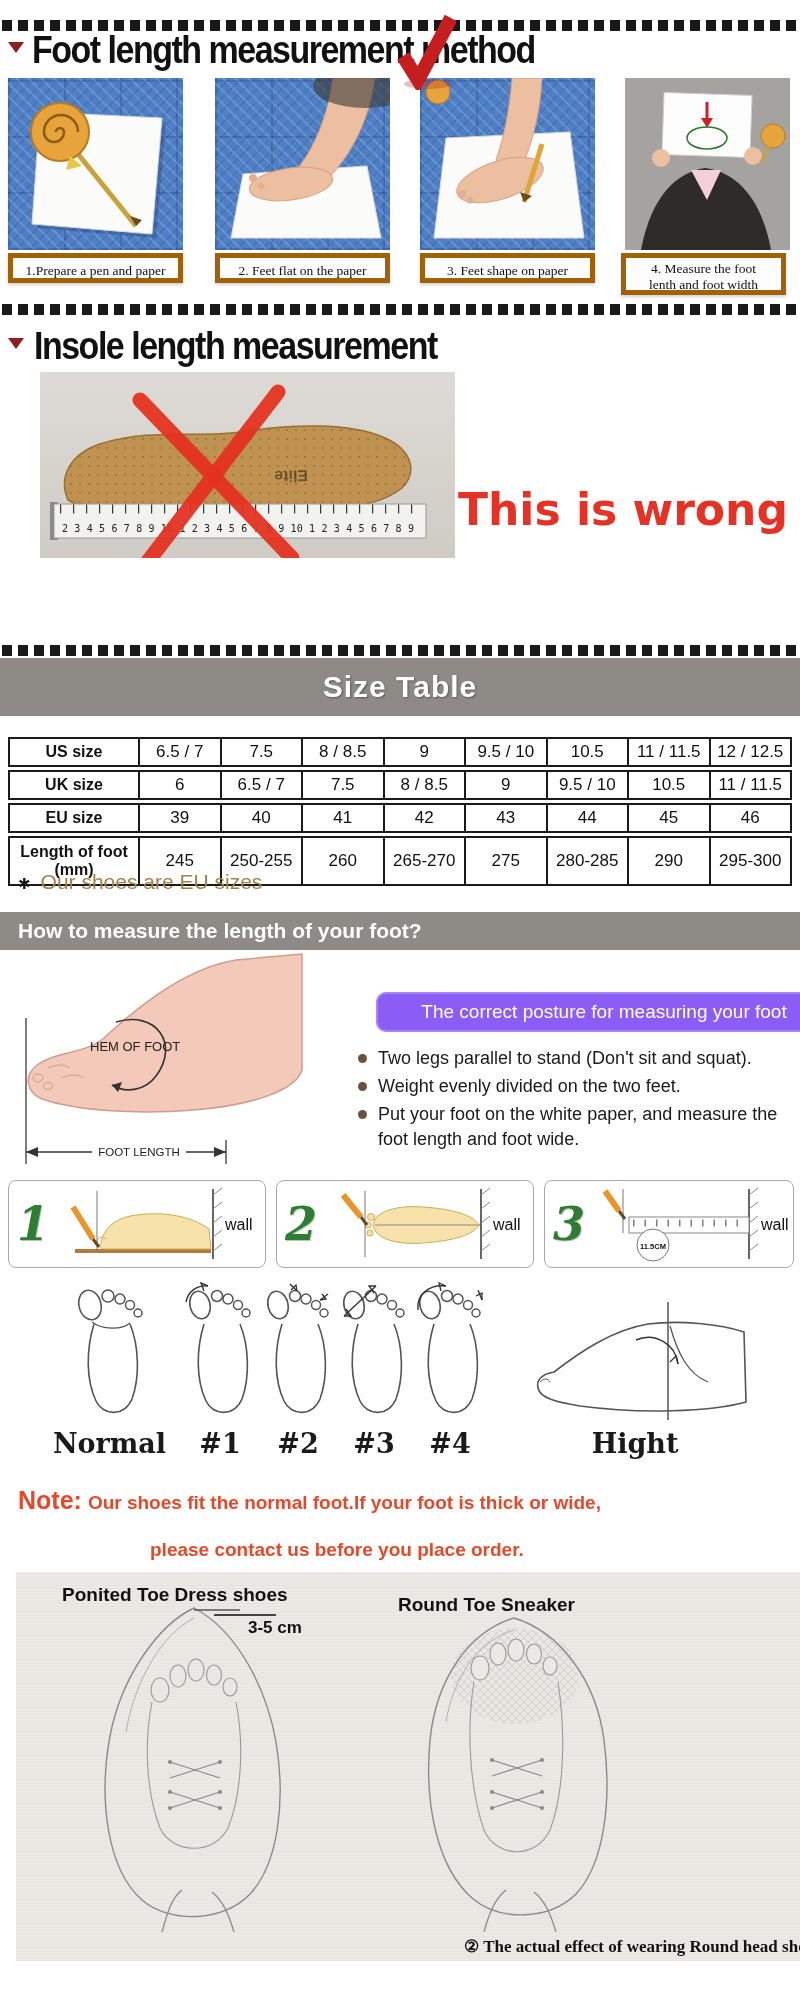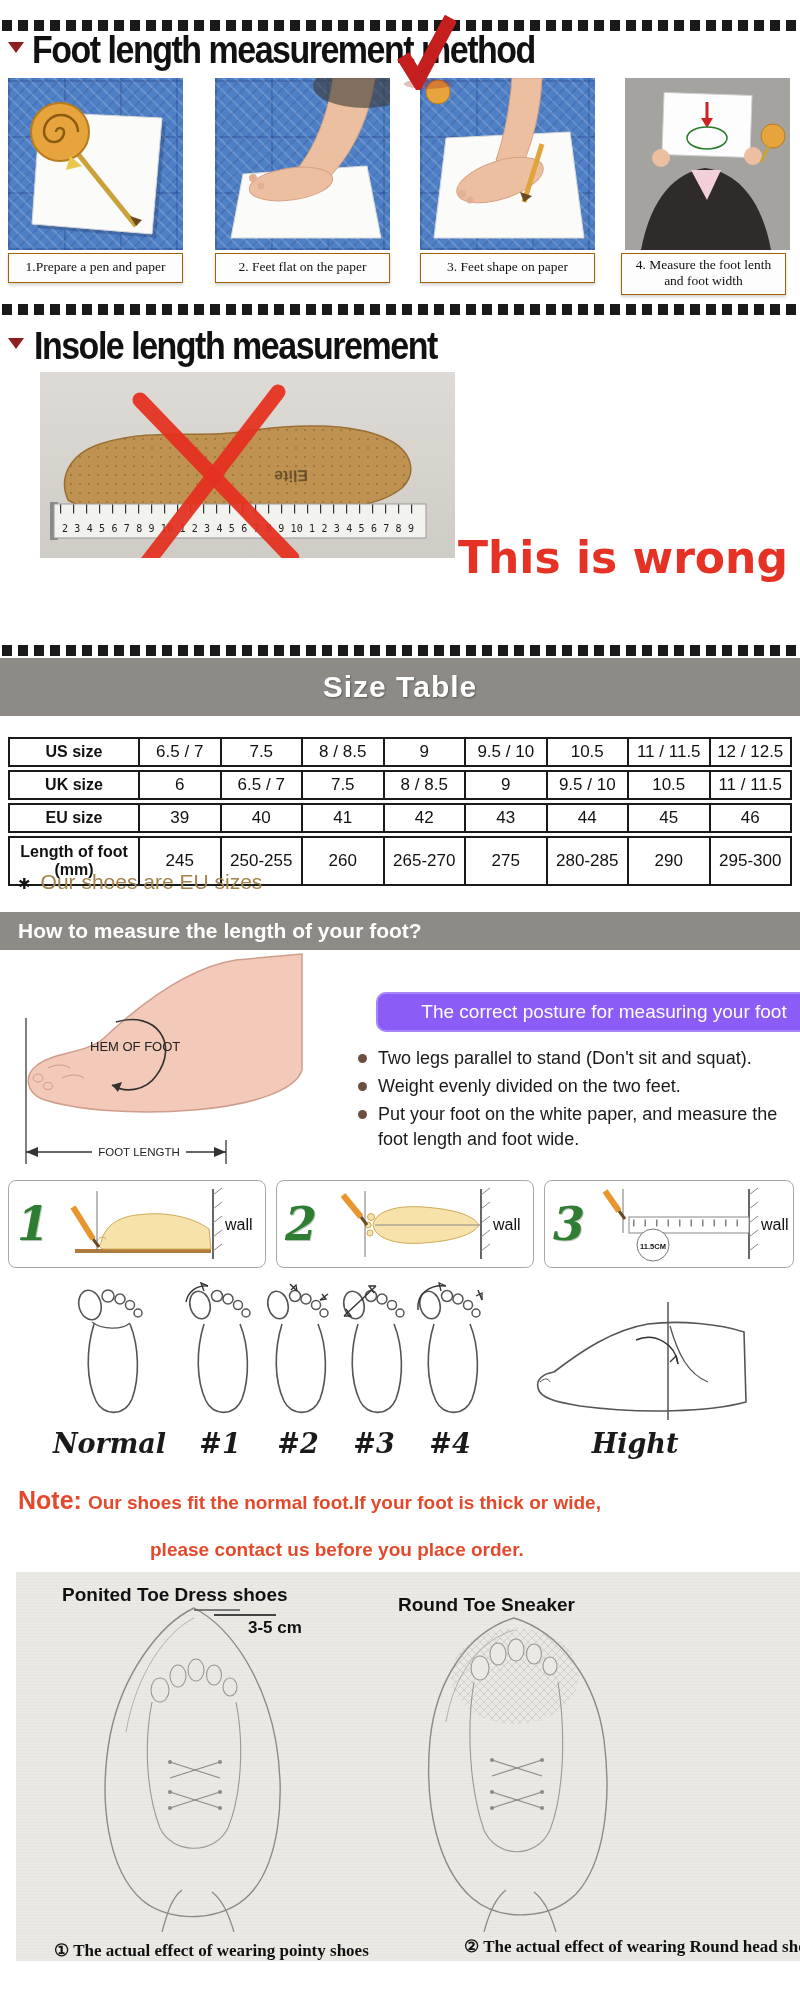--- a/index.html
+++ b/index.html
@@ -26,34 +26,34 @@
     background-image:
       repeating-linear-gradient(45deg, rgba(255,255,255,.14) 0 2px, transparent 2px 9px),
       repeating-linear-gradient(-45deg, rgba(10,20,80,.10) 0 2px, transparent 2px 9px),
       repeating-linear-gradient(0deg, rgba(10,20,90,.18) 0 2px, transparent 2px 56px),
       repeating-linear-gradient(90deg, rgba(10,20,90,.18) 0 2px, transparent 2px 56px); }
   .ph1 { left:8px; width:175px; } .ph2 { left:215px; width:175px; }
   .ph3 { left:420px; width:175px; }
   .ph4 { left:625px; width:165px; background:#a5a3a0; background-image:none; }
   .photo svg { display:block; width:100%; height:100%; }
 
-  .caption { position:absolute; top:253px; background:#fdfdfd; border:1px solid #a16207;
+  .caption { position:absolute; top:253px; background:#fdfdfd; border:5px solid #a16207;
     box-shadow:0 2px 3px rgba(0,0,0,.18); font-family:"Liberation Serif", serif;
     font-size:13.5px; color:#111; text-align:center; padding:5px 12px; line-height:1.15; }
   .cap1 { left:8px; width:175px; height:30px; }
   .cap2 { left:215px; width:175px; height:30px; }
   .cap3 { left:420px; width:175px; height:30px; }
   .cap4 { left:621px; width:165px; height:42px; padding-top:3px; }
 
   
   .insole-fig { position:absolute; left:40px; top:372px; width:415px; height:186px;
     background:linear-gradient(#dedbd6,#cfccc6); }
   .insole-fig svg { display:block; width:100%; height:100%; }
   .wrong-text { position:absolute; left:458px; top:484px; font-family:"DejaVu Sans", cursive;
-    font-weight:bold; font-size:44px; color:#e53225; white-space:nowrap;margin-top:48px; }
+    font-weight:bold; font-size:44px; color:#e53225; white-space:nowrap; }
 
   
   .graybar { position:absolute; left:0; width:800px; background:#8e8a85; color:#fff;
     font-weight:bold; }
   .szbar { top:658px; height:58px; font-size:30px; text-align:center; line-height:58px;
     text-shadow:1px 1px 2px rgba(0,0,0,.35); letter-spacing:1px; }
   .measbar { top:912px; height:38px; font-size:21px; line-height:38px; padding-left:18px; }
 
   
   .sizetable { position:absolute; left:8px; top:737px; width:784px; }
@@ -88,21 +88,21 @@
 
   .fp { position:absolute; top:1282px; }
   .fp svg { display:block; width:100%; height:100%; }
   .fp-n { left:52px; width:115px; height:145px; }
   .fp-1 { left:184px; width:72px; height:145px; }
   .fp-2 { left:262px; width:72px; height:145px; }
   .fp-3 { left:338px; width:72px; height:145px; }
   .fp-4 { left:414px; width:72px; height:145px; }
   .fp-h { left:520px; top:1296px; width:230px; height:130px; }
   .fp-label { position:absolute; top:1428px; font-family:"DejaVu Serif", serif;
-    font-style:italic; font-weight:bold; font-size:27px; color:#1a1a1a; text-align:center; }
+    font-weight:bold; font-size:27px; color:#1a1a1a; text-align:center; }
   .fl-n { left:52px; width:115px; } .fl-1 { left:184px; width:72px; }
   .fl-2 { left:262px; width:72px; } .fl-3 { left:338px; width:72px; }
   .fl-4 { left:414px; width:72px; } .fl-h { left:545px; width:180px; }
 
   
   .noteblk { position:absolute; left:18px; top:1486px; color:#e4492b; }
   .note-label { font-size:25px; font-weight:bold; vertical-align:baseline; }
   .note-l1 { font-size:19px; font-weight:bold; margin-left:6px; }
   .note-l2 { margin-left:132px; margin-top:24px; font-size:19px; font-weight:bold; }
 
@@ -496,17 +496,16 @@
           <circle cx="158" cy="150" r="2" fill="#8a8a8a"></circle>
         <circle cx="108" cy="182" r="2" fill="#8a8a8a"></circle>
           <circle cx="158" cy="182" r="2" fill="#8a8a8a"></circle>
         <circle cx="108" cy="198" r="2" fill="#8a8a8a"></circle>
           <circle cx="158" cy="198" r="2" fill="#8a8a8a"></circle>
         <path d="M100,322 C106,300 112,288 122,280" fill="none" stroke="#8a8a8a" stroke-width="1.3"></path>
         <path d="M172,322 C166,302 160,290 150,282" fill="none" stroke="#8a8a8a" stroke-width="1.3"></path>
       </svg>
     </div>
 
-    <div class="bcap bcap1">① The actual effect of wearing pointy shoes</div>
     <div class="bcap bcap2">② The actual effect of wearing Round head shoes</div>
   </div>
 
 </div>
 
 </body></html>

